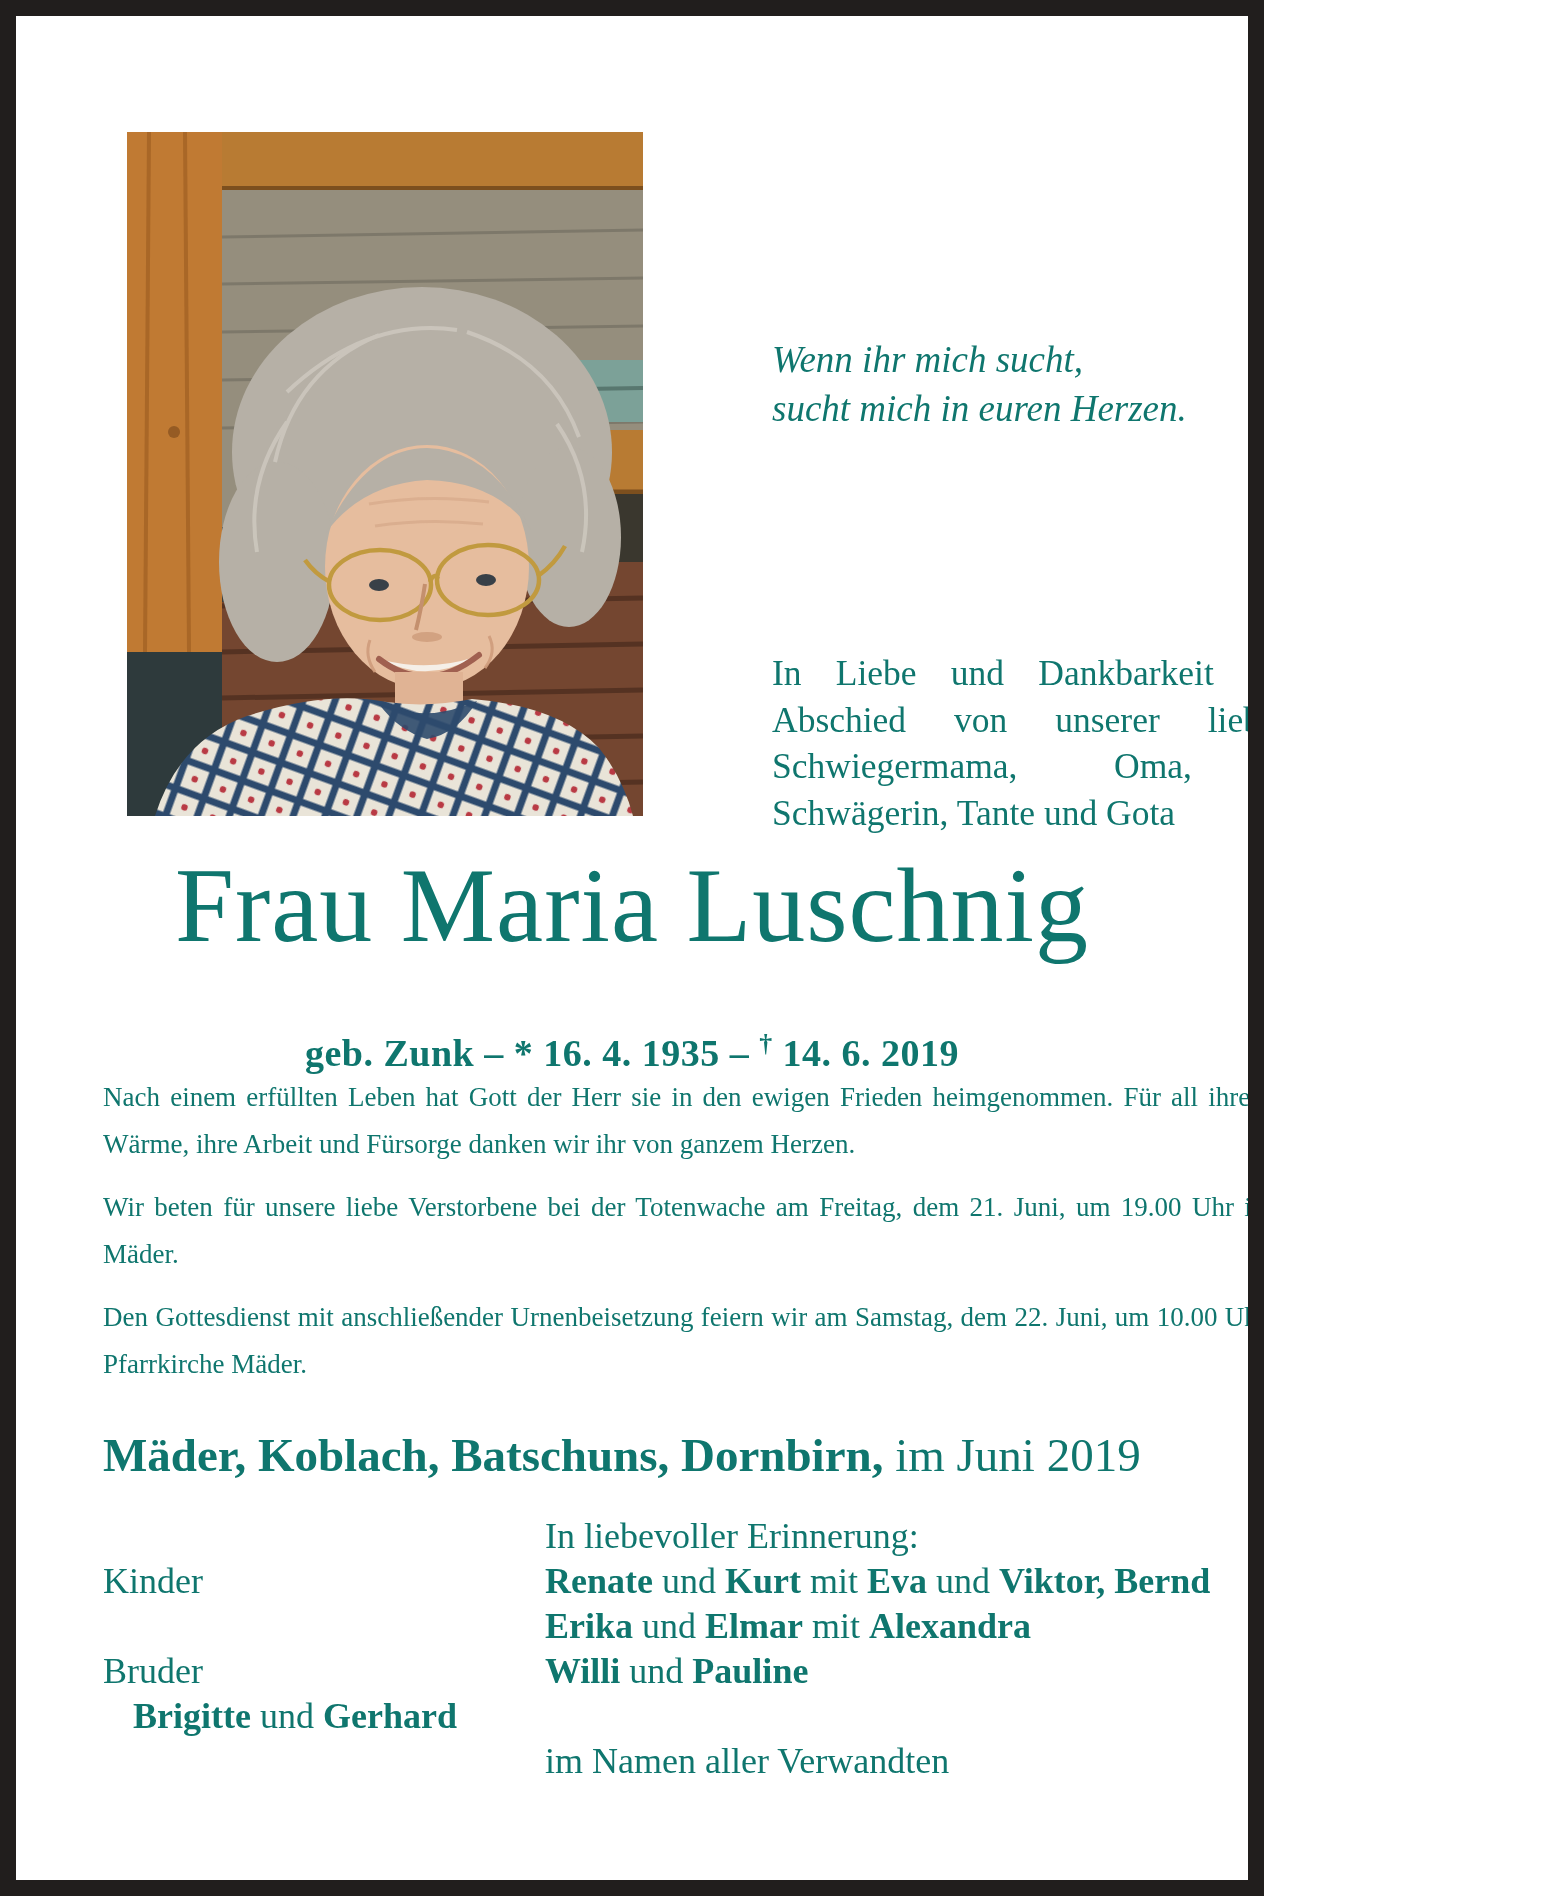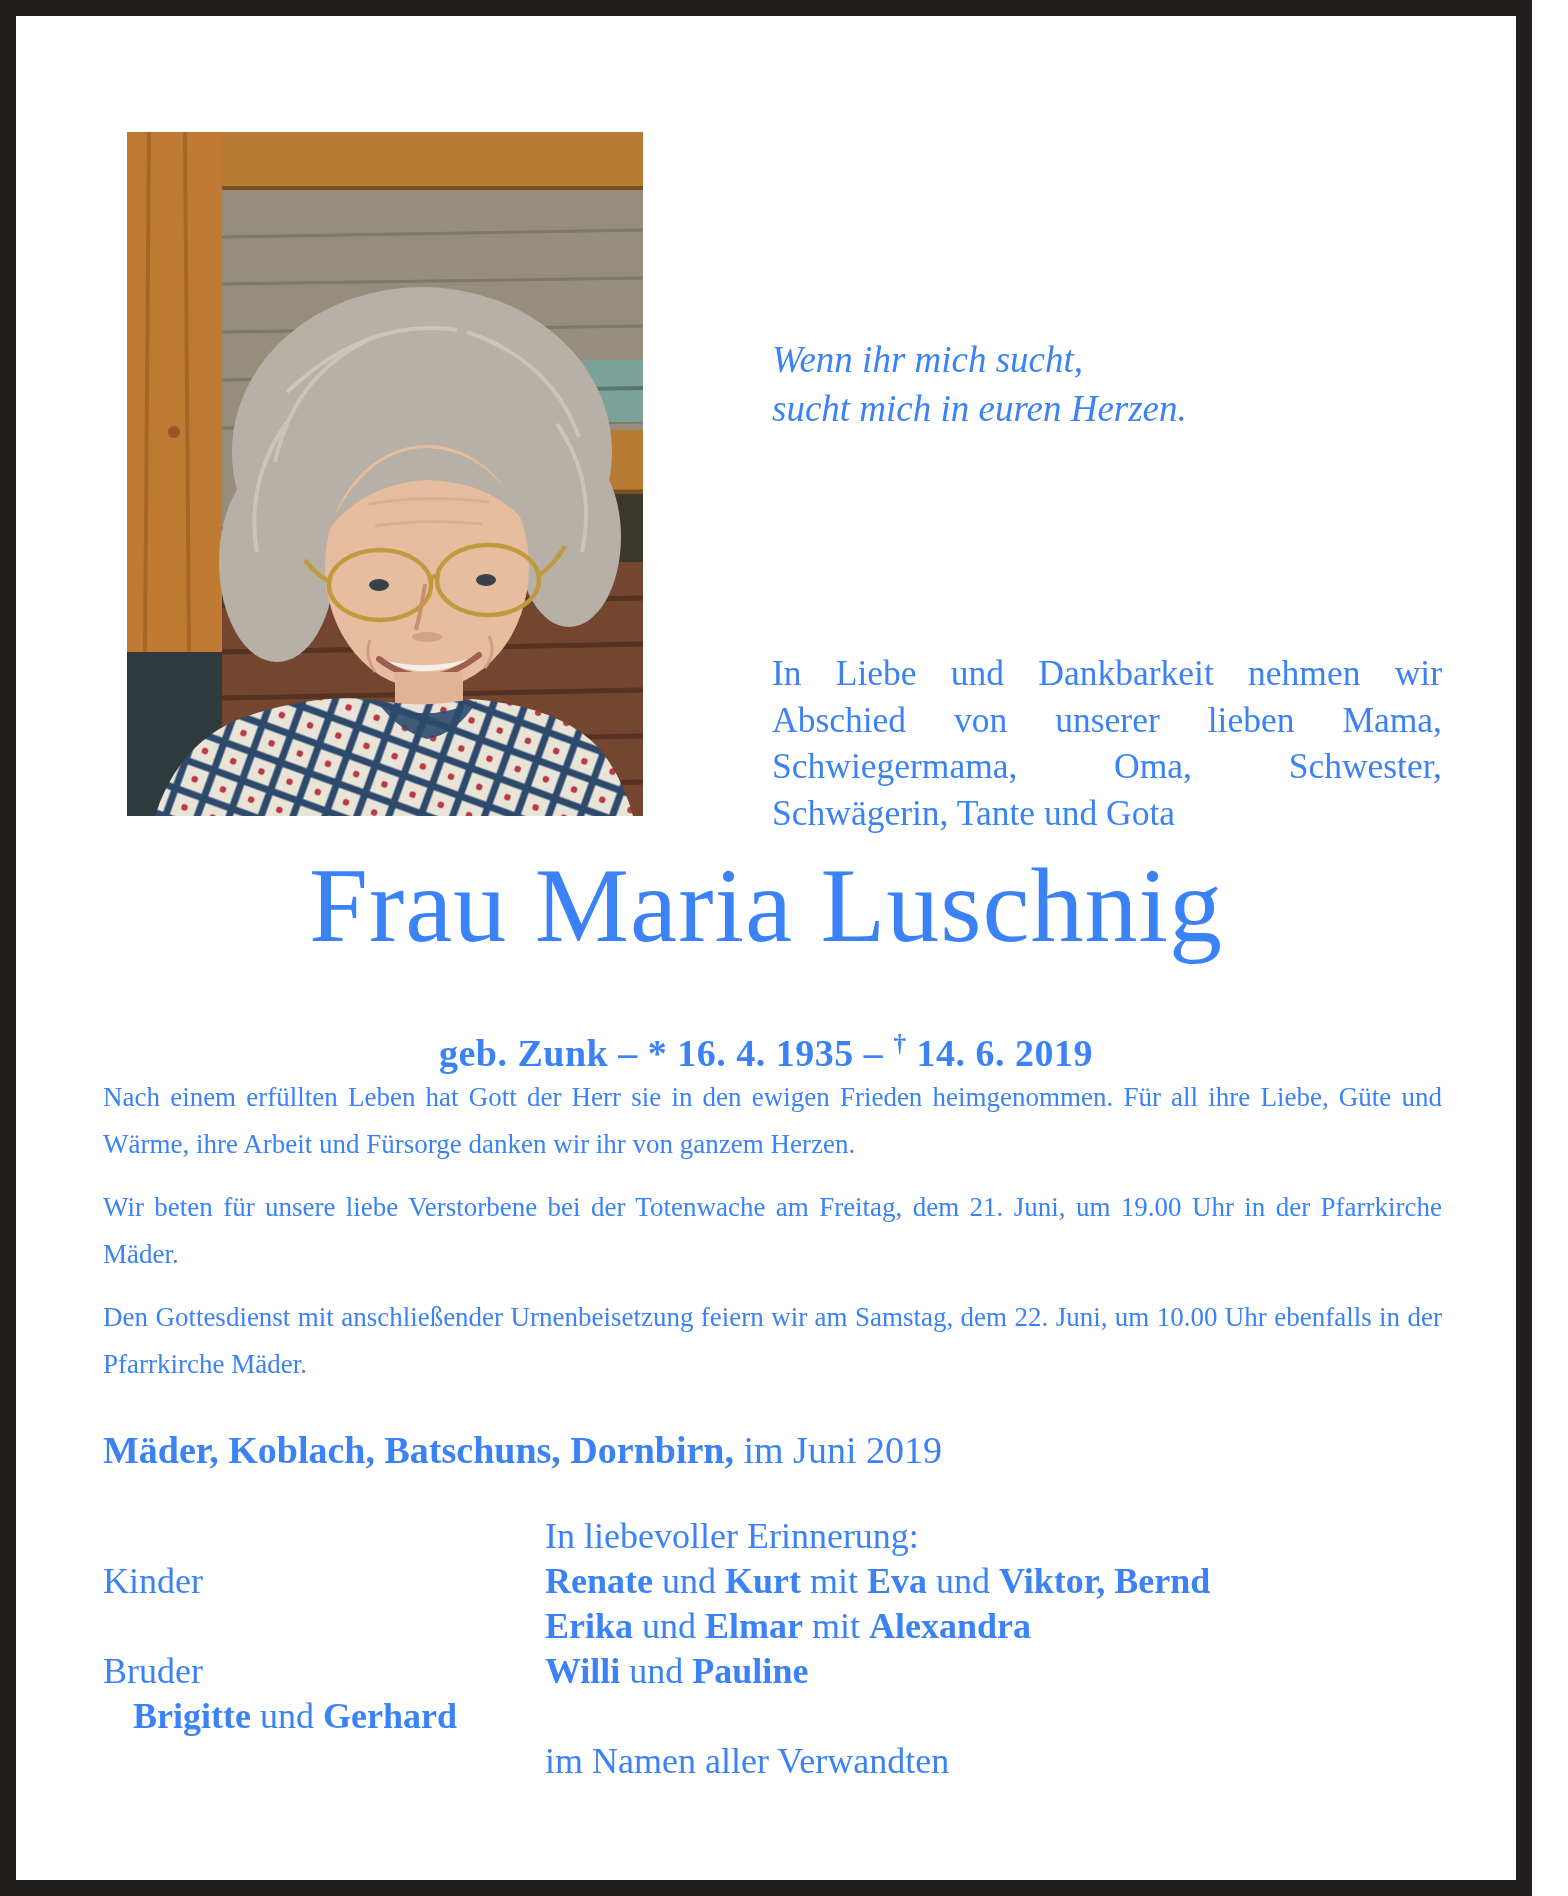--- a/index.html
+++ b/index.html
@@ -1,23 +1,23 @@
 <!DOCTYPE html>
 <html lang="de"><head>
 <meta charset="utf-8">
 <style>
   html,body{margin:0;padding:0;background:#ffffff;}
   .page{
     position:relative;
-    width:1532px;height:1896px;
+    width:1264px;height:1896px;
     box-sizing:border-box;
     border:16px solid #211e1d;
     background:#ffffff;
     font-family:"Liberation Serif","DejaVu Serif",serif;
-    color:#3b82f6;
+    color:#0f766e;
     overflow:hidden;
   }
   .abs{position:absolute;}
   .photo{left:111px;top:116px;width:516px;height:684px;}
   .photo svg{display:block;width:100%;height:100%;}
   .quote{
     left:756px;top:320px;width:670px;
     font-style:italic;font-size:37px;line-height:1.32;
   }
   .intro{
@@ -42,21 +42,21 @@
   .bodytext{
     left:87px;top:1058px;width:1339px;
     font-size:27px;line-height:46.5px;
   }
   .bodytext p{
     margin:0 0 17px 0;
     text-align:justify;text-align-last:left;
   }
   .closing{
     left:87px;top:1412px;width:1339px;
-    font-size:38px;
+    font-size:47px;
   }
   .memorial{
     left:87px;top:1498px;width:1380px;
     font-size:36px;line-height:45px;
   }
   .mem-row{display:flex;}
   .mem-label{
     width:412px;flex:0 0 412px;
   }
   .mem-value{padding-left:30px;}

